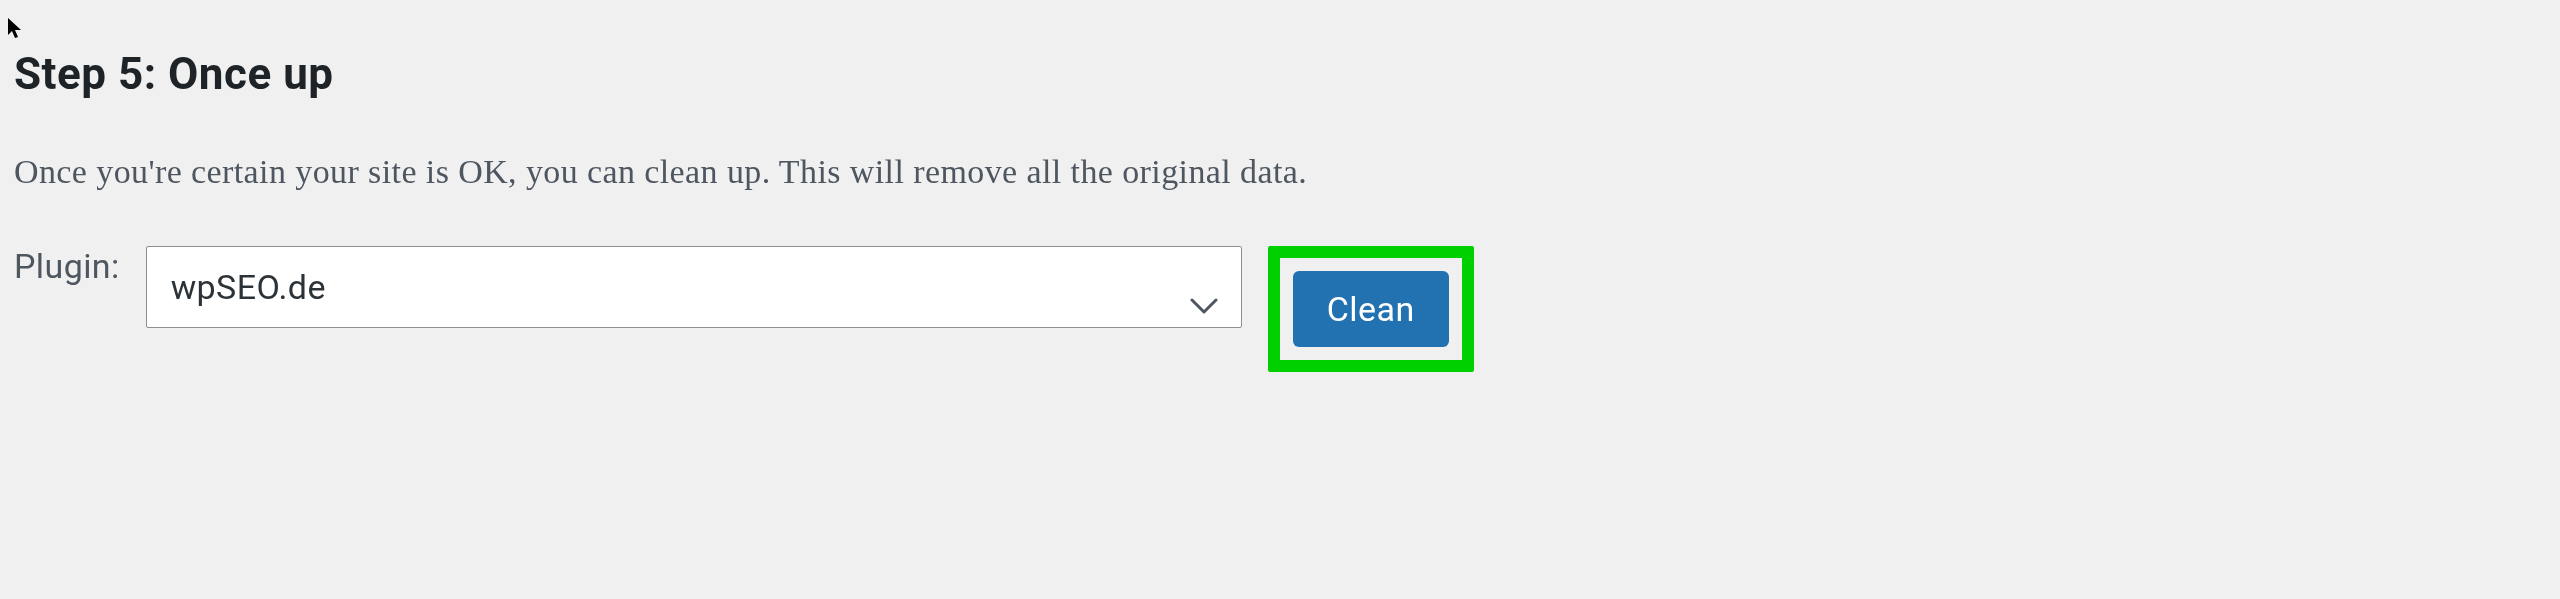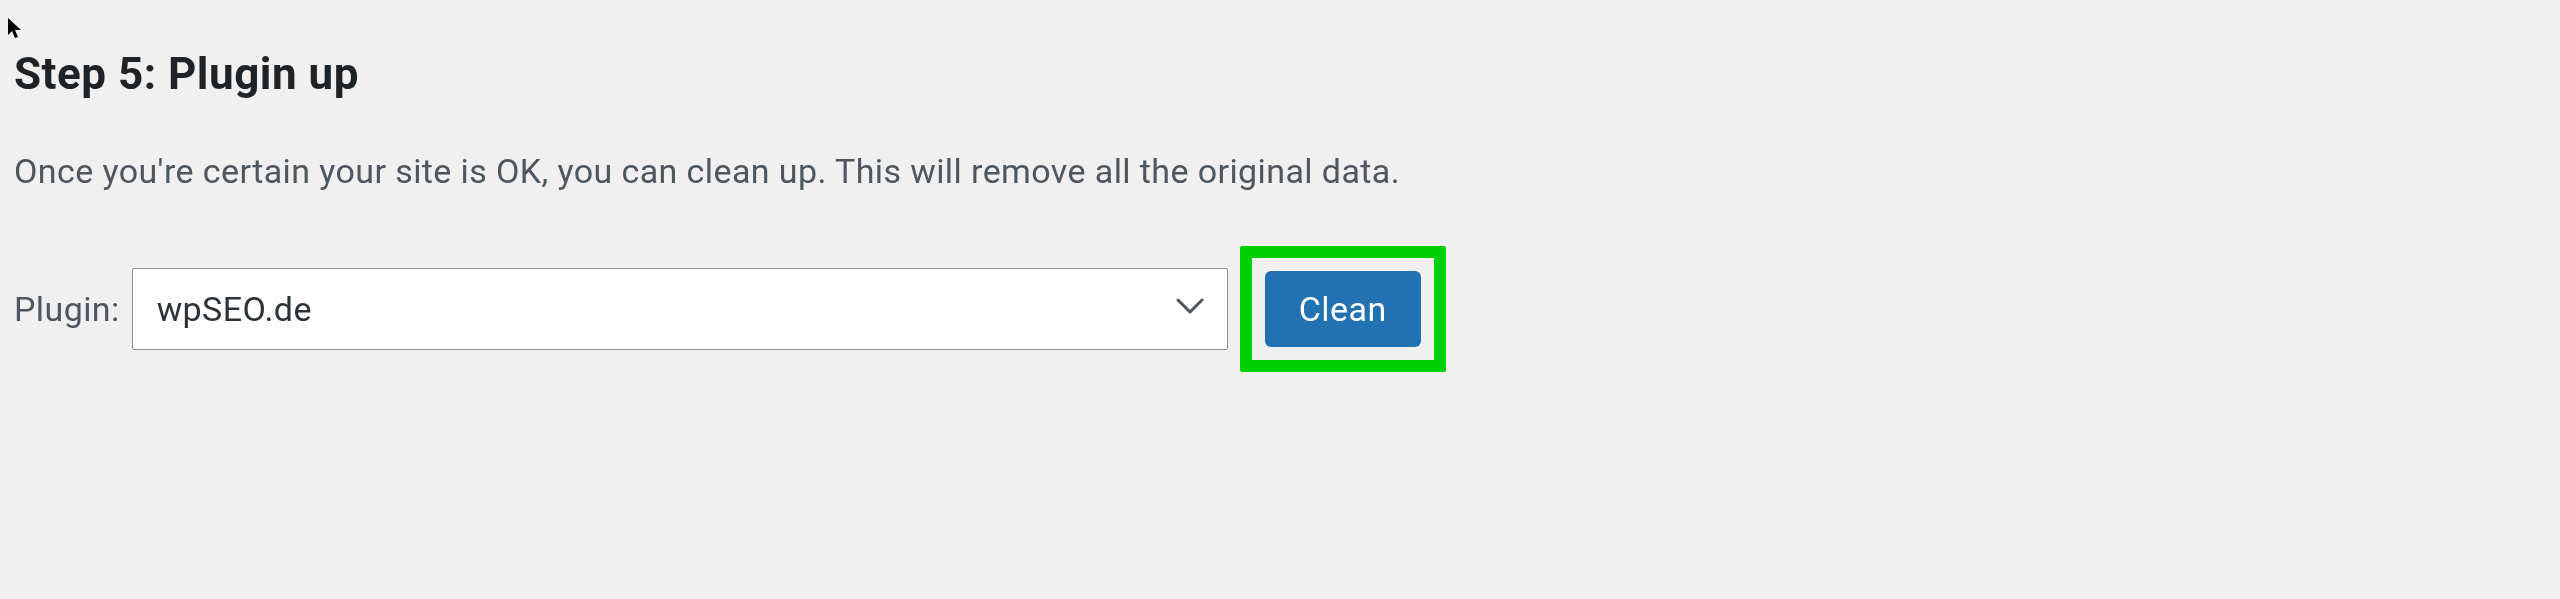--- a/index.html
+++ b/index.html
@@ -31,25 +31,25 @@
       color: #1d2327;
       margin-bottom: 48px;
       letter-spacing: 0.5px;
     }
     .description {
       font-size: 34px;
       color: #4e5660;
       margin-bottom: 50px;
       letter-spacing: 0.4px;
       line-height: 1.4;
+      font-family: Liberation Serif, serif;
     }
     .form-row {
       display: flex;
-      align-items: center;
-      gap: 12px;
+      gap: 26px;
     }
     .form-label {
       font-size: 34px;
       color: #4e5660;
       letter-spacing: 0.4px;
     }
     .select-wrapper {
       position: relative;
       flex: 0 0 auto;
       width: 1096px;
@@ -97,21 +97,21 @@
 </head>
 <body>
 
 <div class="cursor">
   <svg width="16" height="22" viewBox="0 0 16 22">
     <path d="M0,0 L0,17 L4,13 L7,20 L10,19 L7,12 L13,12 Z" fill="#000000"></path>
   </svg>
 </div>
 
 <div class="content">
-  <h2 class="step-heading">Step 5: Plugin up</h2>
+  <h2 class="step-heading">Step 5: Once up</h2>
   <p class="description">Once you're certain your site is OK, you can clean up. This will remove all the original data.</p>
   <div class="form-row">
     <span class="form-label">Plugin:</span>
     <div class="select-wrapper">
       <input class="select-input" type="text" readonly="" value="wpSEO.de" style="">
       <span class="select-chevron">
         <svg width="28" height="18" viewBox="0 0 28 18">
           <path d="M2,2 L14,14 L26,2" stroke="#4e5660" stroke-width="3" fill="none" stroke-linecap="round" stroke-linejoin="round"></path>
         </svg>
       </span>

